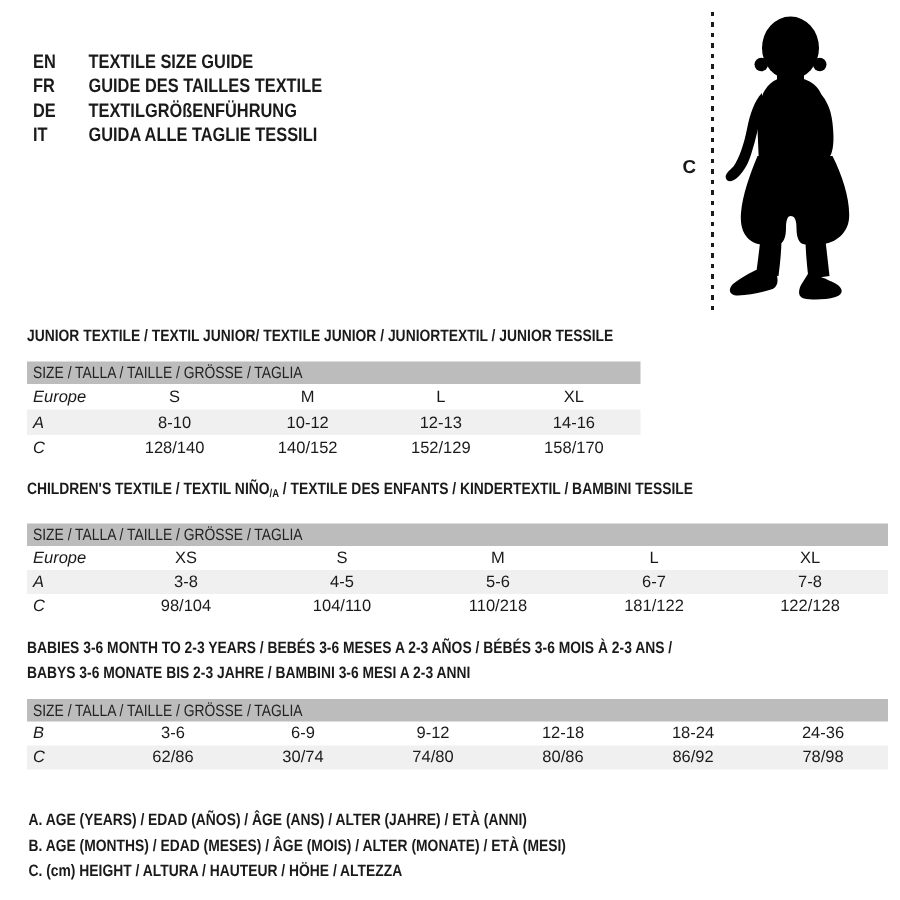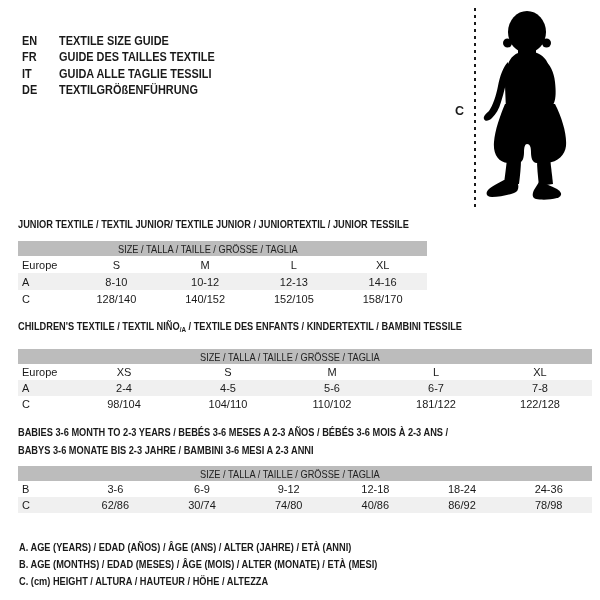--- a/index.html
+++ b/index.html
@@ -25,26 +25,26 @@
   
   .tbl-title { position:absolute; left:18px; font-weight:bold; font-size:11px; line-height:14px;
     transform:scaleX(0.84); transform-origin:0 0; white-space:nowrap; }
   .tbl-title .sub { font-size:7.5px; vertical-align:-2px; }
   .tbl-title .line2 { display:block; }
 
   
   .size-table { position:absolute; left:18px; font-size:11px; }
   .w-narrow { width:409px; }
   .w-wide { width:574px; }
-  .bar { height:15px; background:#bcbcbc; display:flex; align-items:center; padding-left:4px; color:#222;justify-content:center; }
+  .bar { height:15px; background:#bcbcbc; display:flex; align-items:center; padding-left:4px; color:#222; }
   .row { display:flex; align-items:center; height:17px; }
   .row-16 .row { height:16px; }
   .rows .row:nth-child(2) { background:#f0f0f0; }
   .cell { flex:1; text-align:center; }
-  .label-cell { flex:none; width:54px; padding-left:4px; text-align:left; }
+  .label-cell { flex:none; width:54px; padding-left:4px; text-align:left;font-style:italic; }
 
   
   .notes { position:absolute; left:19px; top:539px; font-weight:bold; font-size:11px; }
   .note { height:17px; line-height:17px; }
 
   .pos-junior-title { top:217px; }
   .pos-junior-table { top:241px; }
   .pos-children-title { top:319px; }
   .pos-children-table { top:349px; }
   .pos-babies-title { top:425px; }
@@ -56,24 +56,24 @@
 <div class="page">
 
   <div class="lang-block">
     <div class="lang-line">
       <span class="lang-code"><span class="cond">EN</span></span><span class="cond">TEXTILE SIZE GUIDE</span>
     </div>
     <div class="lang-line">
       <span class="lang-code"><span class="cond">FR</span></span><span class="cond">GUIDE DES TAILLES TEXTILE</span>
     </div>
     <div class="lang-line">
-      <span class="lang-code"><span class="cond">IT</span></span><span class="cond">GUIDA ALLE TAGLIE TESSILI</span>
+      <span class="lang-code"><span class="cond">DE</span></span><span class="cond">TEXTILGRÖßENFÜHRUNG</span>
     </div>
     <div class="lang-line">
-      <span class="lang-code"><span class="cond">DE</span></span><span class="cond">TEXTILGRÖßENFÜHRUNG</span>
+      <span class="lang-code"><span class="cond">IT</span></span><span class="cond">GUIDA ALLE TAGLIE TESSILI</span>
     </div>
   </div>
 
   <div class="figure-area">
     <div class="measure-line"></div>
     <div class="measure-label">C</div>
     <svg class="baby-svg" viewBox="0 0 90 200" aria-hidden="true">
       <g fill="#000">
         <ellipse cx="47" cy="26" rx="19" ry="21"></ellipse>
         <circle cx="27.5" cy="37" r="4.5"></circle>
@@ -110,21 +110,21 @@
         <span class="label-cell">A</span>
         <span class="cell">8-10</span>
         <span class="cell">10-12</span>
         <span class="cell">12-13</span>
         <span class="cell">14-16</span>
       </div>
       <div class="row">
         <span class="label-cell">C</span>
         <span class="cell">128/140</span>
         <span class="cell">140/152</span>
-        <span class="cell">152/105</span>
+        <span class="cell">152/129</span>
         <span class="cell">158/170</span>
       </div>
     </div>
   </div>
 
   <div class="tbl-title pos-children-title">
     <span>CHILDREN'S TEXTILE / TEXTIL NIÑO</span><span class="sub">/A</span><span> / TEXTILE DES ENFANTS / KINDERTEXTIL / BAMBINI TESSILE</span><span class="line2"></span>
   </div>
   <div class="size-table w-wide row-16 pos-children-table">
     <div class="bar">
@@ -134,31 +134,31 @@
       <div class="row">
         <span class="label-cell">Europe</span>
         <span class="cell">XS</span>
         <span class="cell">S</span>
         <span class="cell">M</span>
         <span class="cell">L</span>
         <span class="cell">XL</span>
       </div>
       <div class="row">
         <span class="label-cell">A</span>
-        <span class="cell">2-4</span>
+        <span class="cell">3-8</span>
         <span class="cell">4-5</span>
         <span class="cell">5-6</span>
         <span class="cell">6-7</span>
         <span class="cell">7-8</span>
       </div>
       <div class="row">
         <span class="label-cell">C</span>
         <span class="cell">98/104</span>
         <span class="cell">104/110</span>
-        <span class="cell">110/102</span>
+        <span class="cell">110/218</span>
         <span class="cell">181/122</span>
         <span class="cell">122/128</span>
       </div>
     </div>
   </div>
 
   <div class="tbl-title pos-babies-title">
     <span>BABIES 3-6 MONTH TO 2-3 YEARS / BEBÉS 3-6 MESES A 2-3 AÑOS / BÉBÉS 3-6 MOIS À 2-3 ANS /</span><span class="sub"></span><span></span><span class="line2">BABYS 3-6 MONATE BIS 2-3 JAHRE / BAMBINI 3-6 MESI A 2-3 ANNI</span>
   </div>
   <div class="size-table w-wide row-16 pos-babies-table">
@@ -173,21 +173,21 @@
         <span class="cell">9-12</span>
         <span class="cell">12-18</span>
         <span class="cell">18-24</span>
         <span class="cell">24-36</span>
       </div>
       <div class="row">
         <span class="label-cell">C</span>
         <span class="cell">62/86</span>
         <span class="cell">30/74</span>
         <span class="cell">74/80</span>
-        <span class="cell">40/86</span>
+        <span class="cell">80/86</span>
         <span class="cell">86/92</span>
         <span class="cell">78/98</span>
       </div>
     </div>
   </div>
 
   <div class="notes">
     <div class="note"><span class="cond">A. AGE (YEARS) / EDAD (AÑOS) / ÂGE (ANS) / ALTER (JAHRE) / ETÀ (ANNI)</span></div>
     <div class="note"><span class="cond">B. AGE (MONTHS) / EDAD (MESES) / ÂGE (MOIS) / ALTER (MONATE) / ETÀ (MESI)</span></div>
     <div class="note"><span class="cond">C. (cm) HEIGHT / ALTURA / HAUTEUR / HÖHE / ALTEZZA</span></div>

